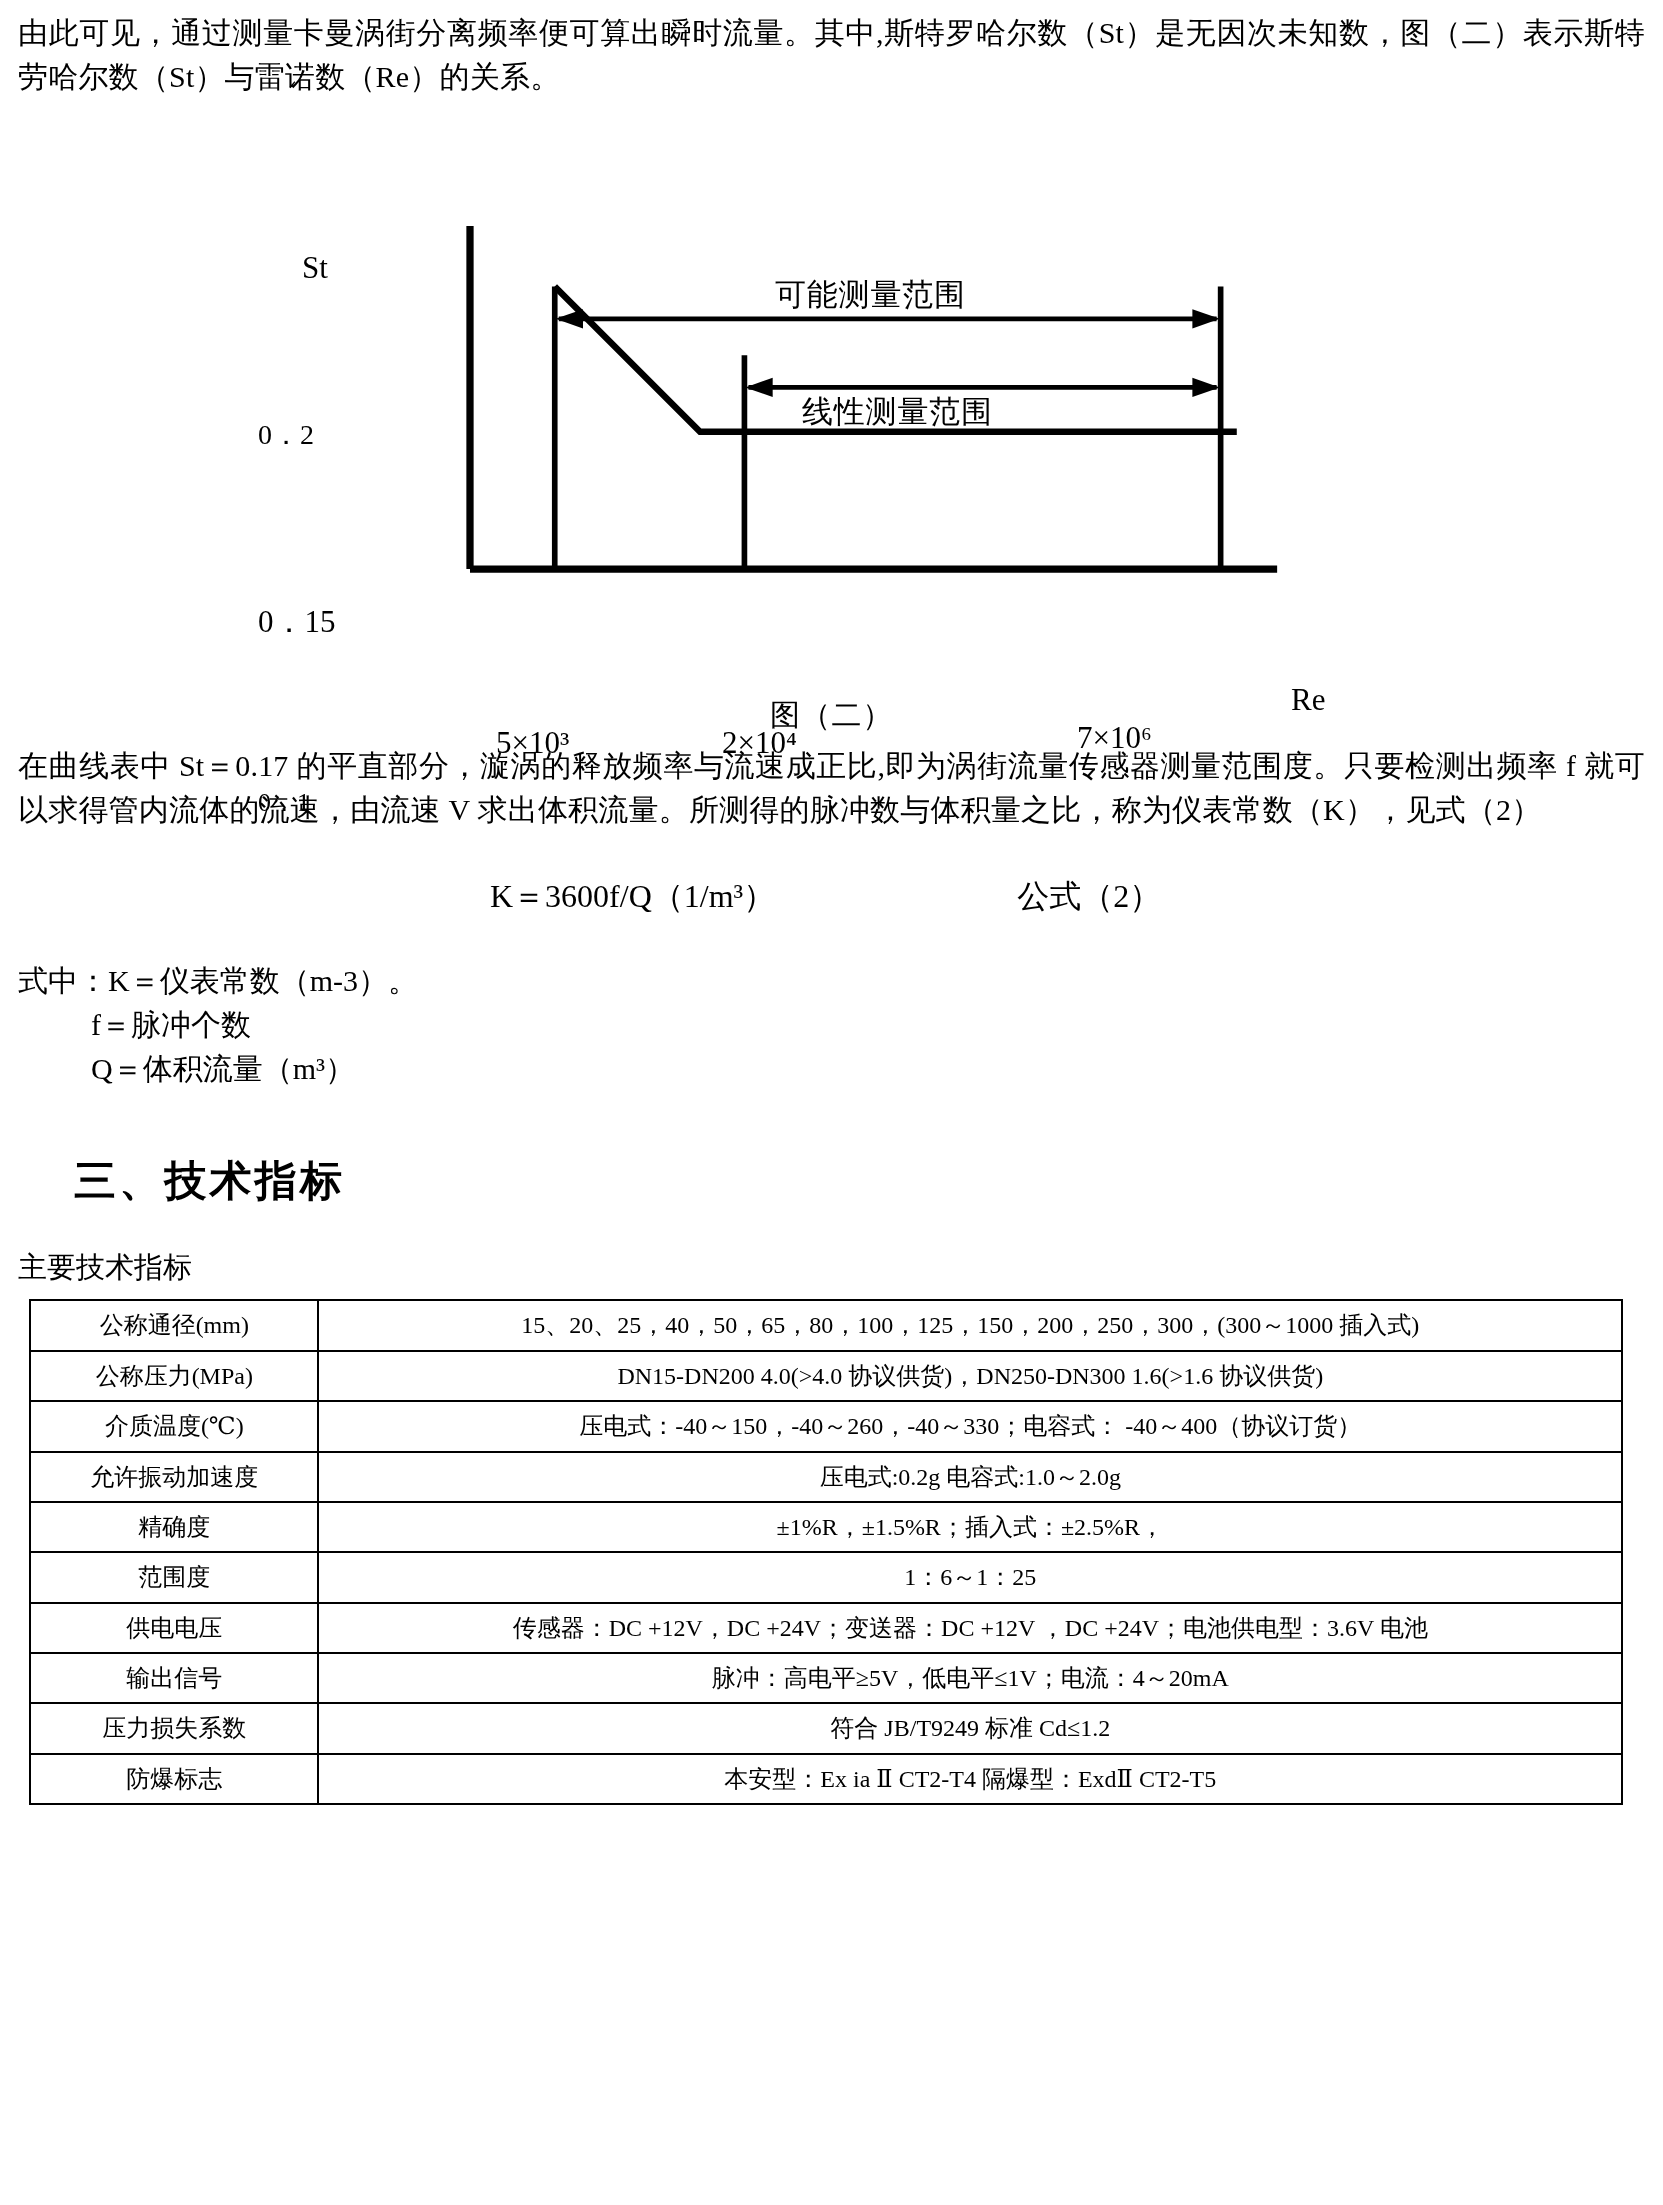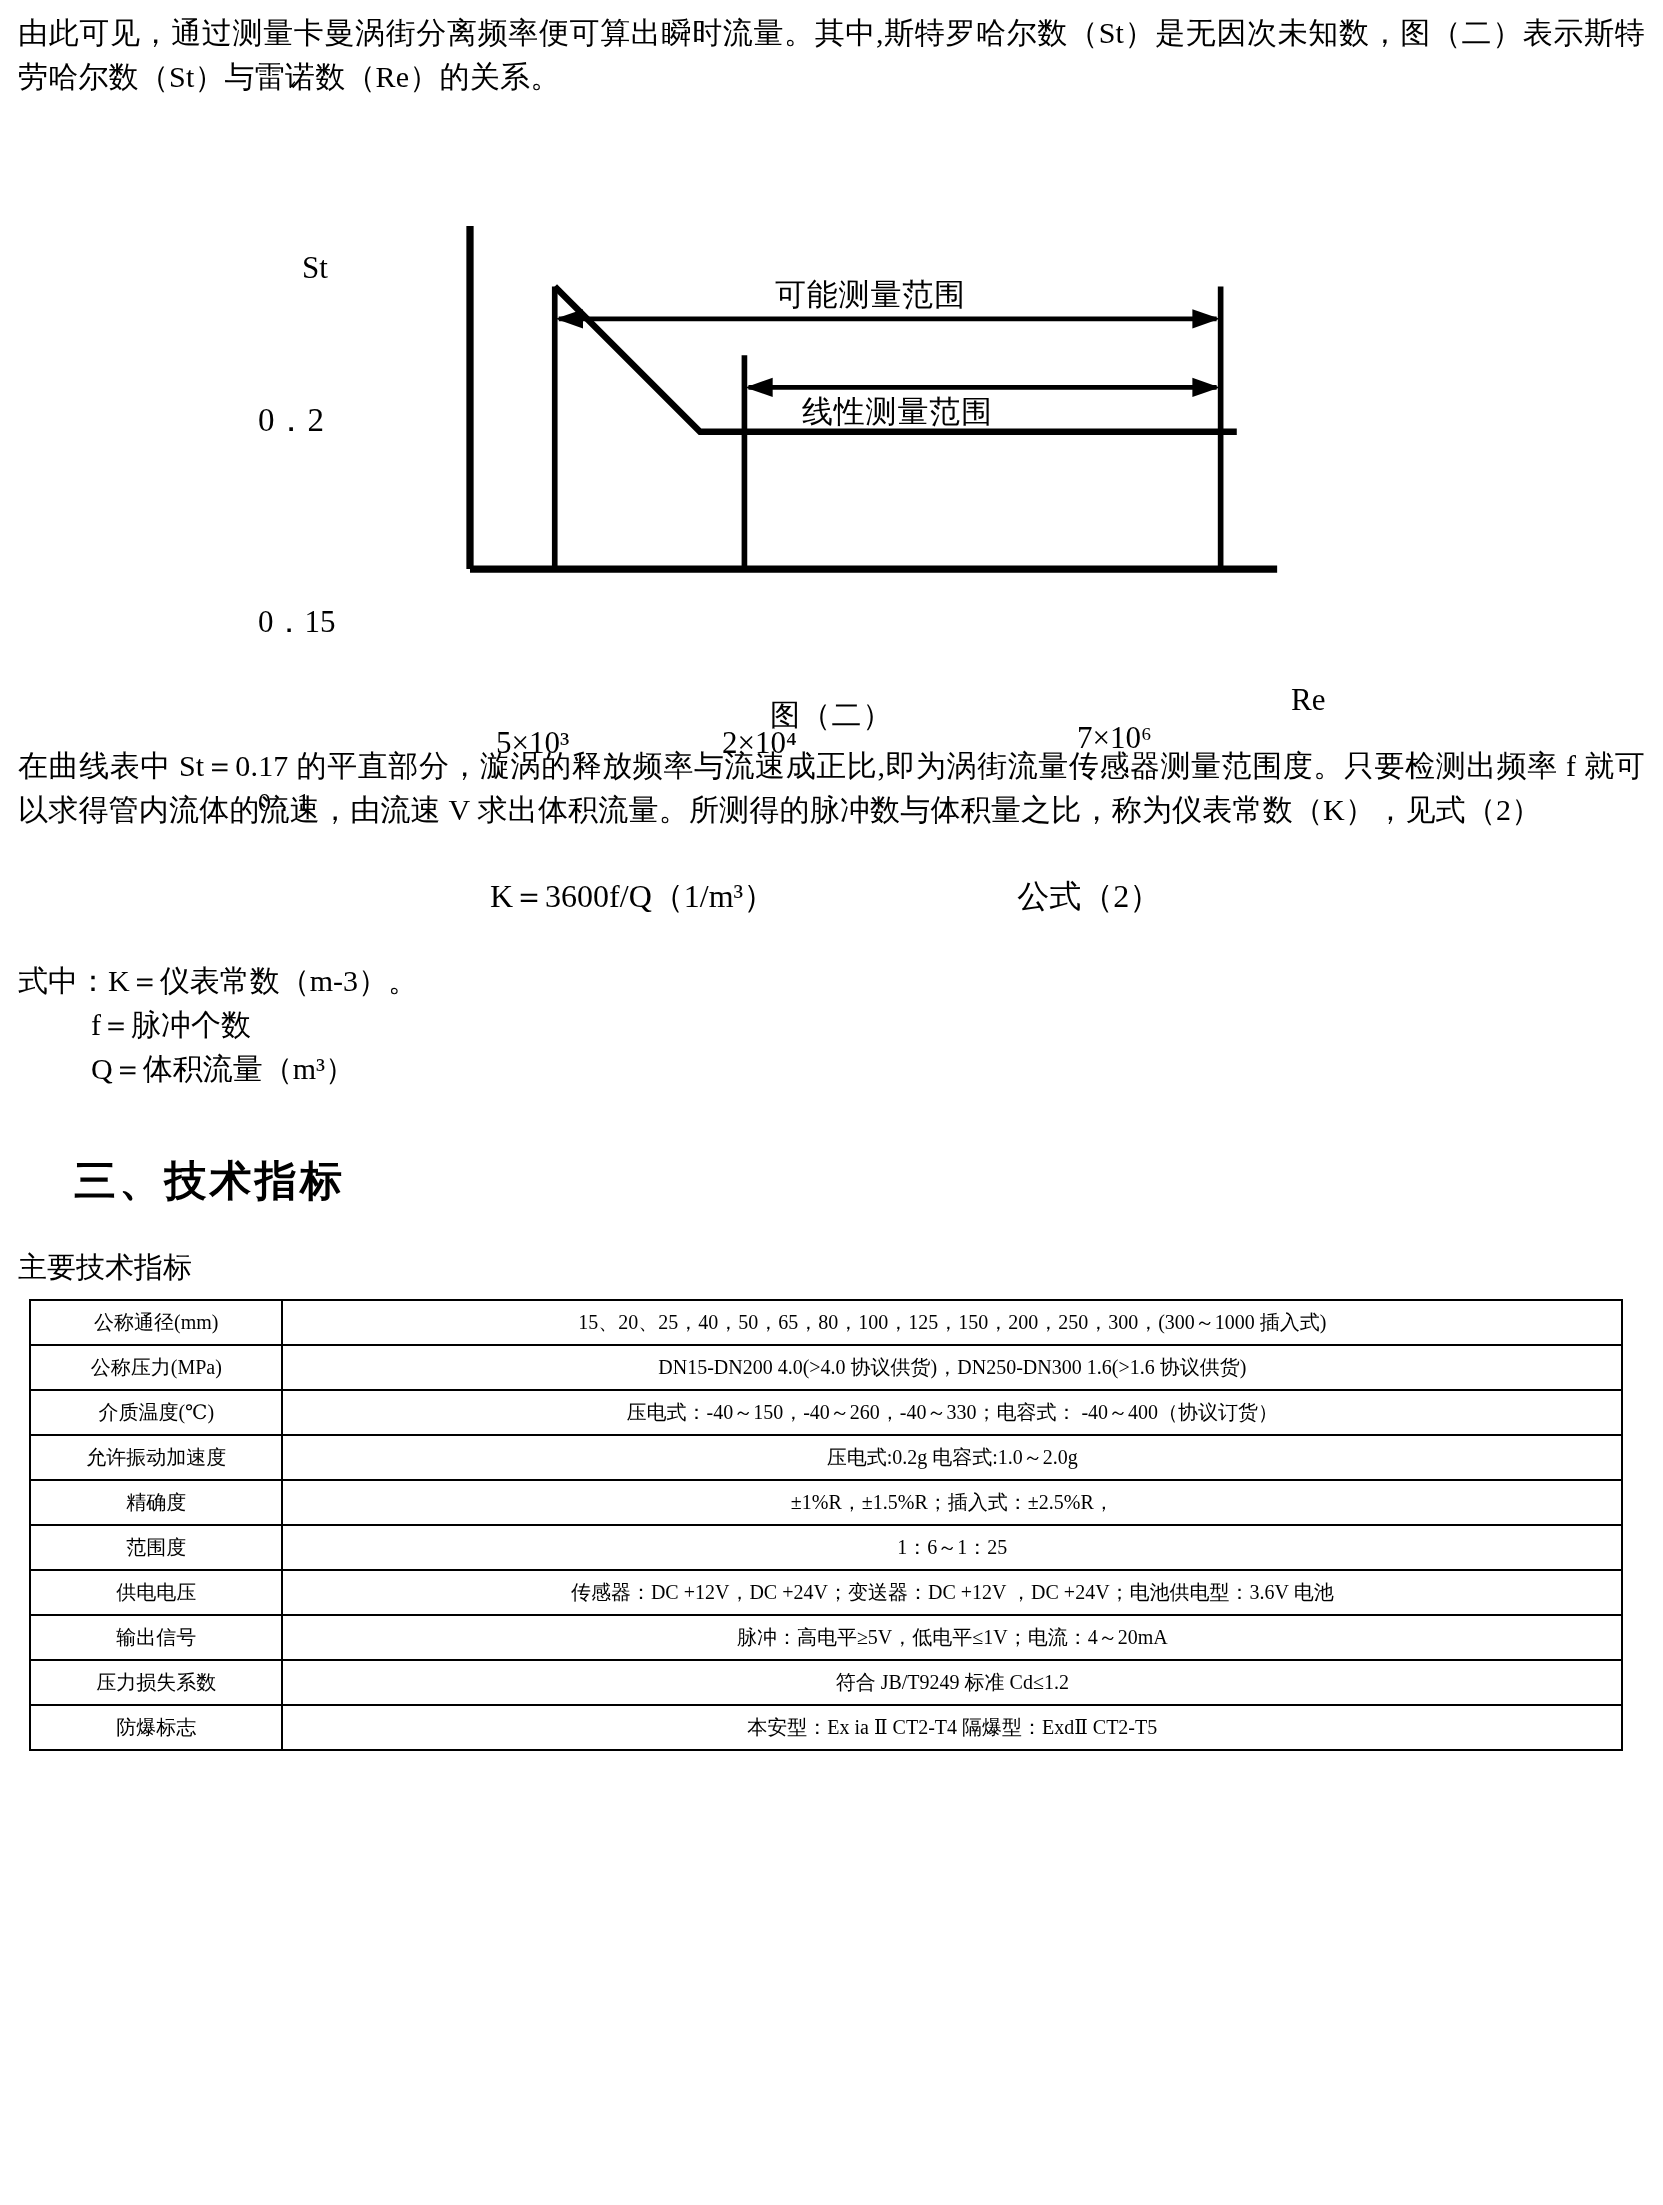--- a/index.html
+++ b/index.html
@@ -76,22 +76,22 @@
 
   
   table.spec {
     border-collapse: collapse;
     width: 1594px;
     margin: 0 0 0 11.3px;
     table-layout: fixed;
   }
   table.spec td {
     border: 2.4px solid #000000;
-    font-size: 20px;
-    padding: 8px 0;
+    font-size: 24px;
+    padding: 8px 18px;
     line-height: 1.35;
     margin-left: 20px;
   }
   td.label {
     width: 250px;
     text-align: center;
     vertical-align: middle;
   }
   td.value {
     text-align: center;
@@ -123,21 +123,21 @@
 
       <line x1="905" y1="340" x2="1485" y2="340" stroke="#000" stroke-width="6"></line>
       <polygon points="901,340 935,328 935,352" fill="#000"></polygon>
       <polygon points="1489,340 1455,328 1455,352" fill="#000"></polygon>
     </svg>
 
     <div style="position:absolute; left:284px; top:137px; font-size:31px;">St</div>
 
     <div style="position:absolute; left:1273px; top:569px; font-size:31px;">Re</div>
 
-    <div style="position:absolute; left:240px; top:285px; font-size:33px;">0．2</div>
+    <div style="position:absolute; left:240px; top:303px; font-size:28px;">0．2</div>
     <div style="position:absolute; left:240px; top:488px; font-size:31px;">0．15</div>
     <div style="position:absolute; left:240px; top:672px; font-size:26px;">0．1</div>
 
     <div style="position:absolute; left:757px; top:161px; font-size:31px; letter-spacing:0.8px;">可能测量范围</div>
     <div style="position:absolute; left:784px; top:278px; font-size:31px; letter-spacing:0.8px;">线性测量范围</div>
 
     <div style="position:absolute; left:478px; top:612px; font-size:31px;">5×10³</div>
     <div style="position:absolute; left:704px; top:612px; font-size:31px;">2×10⁴</div>
     <div style="position:absolute; left:1059px; top:607px; font-size:31px;">7×10⁶</div>
   </div>

